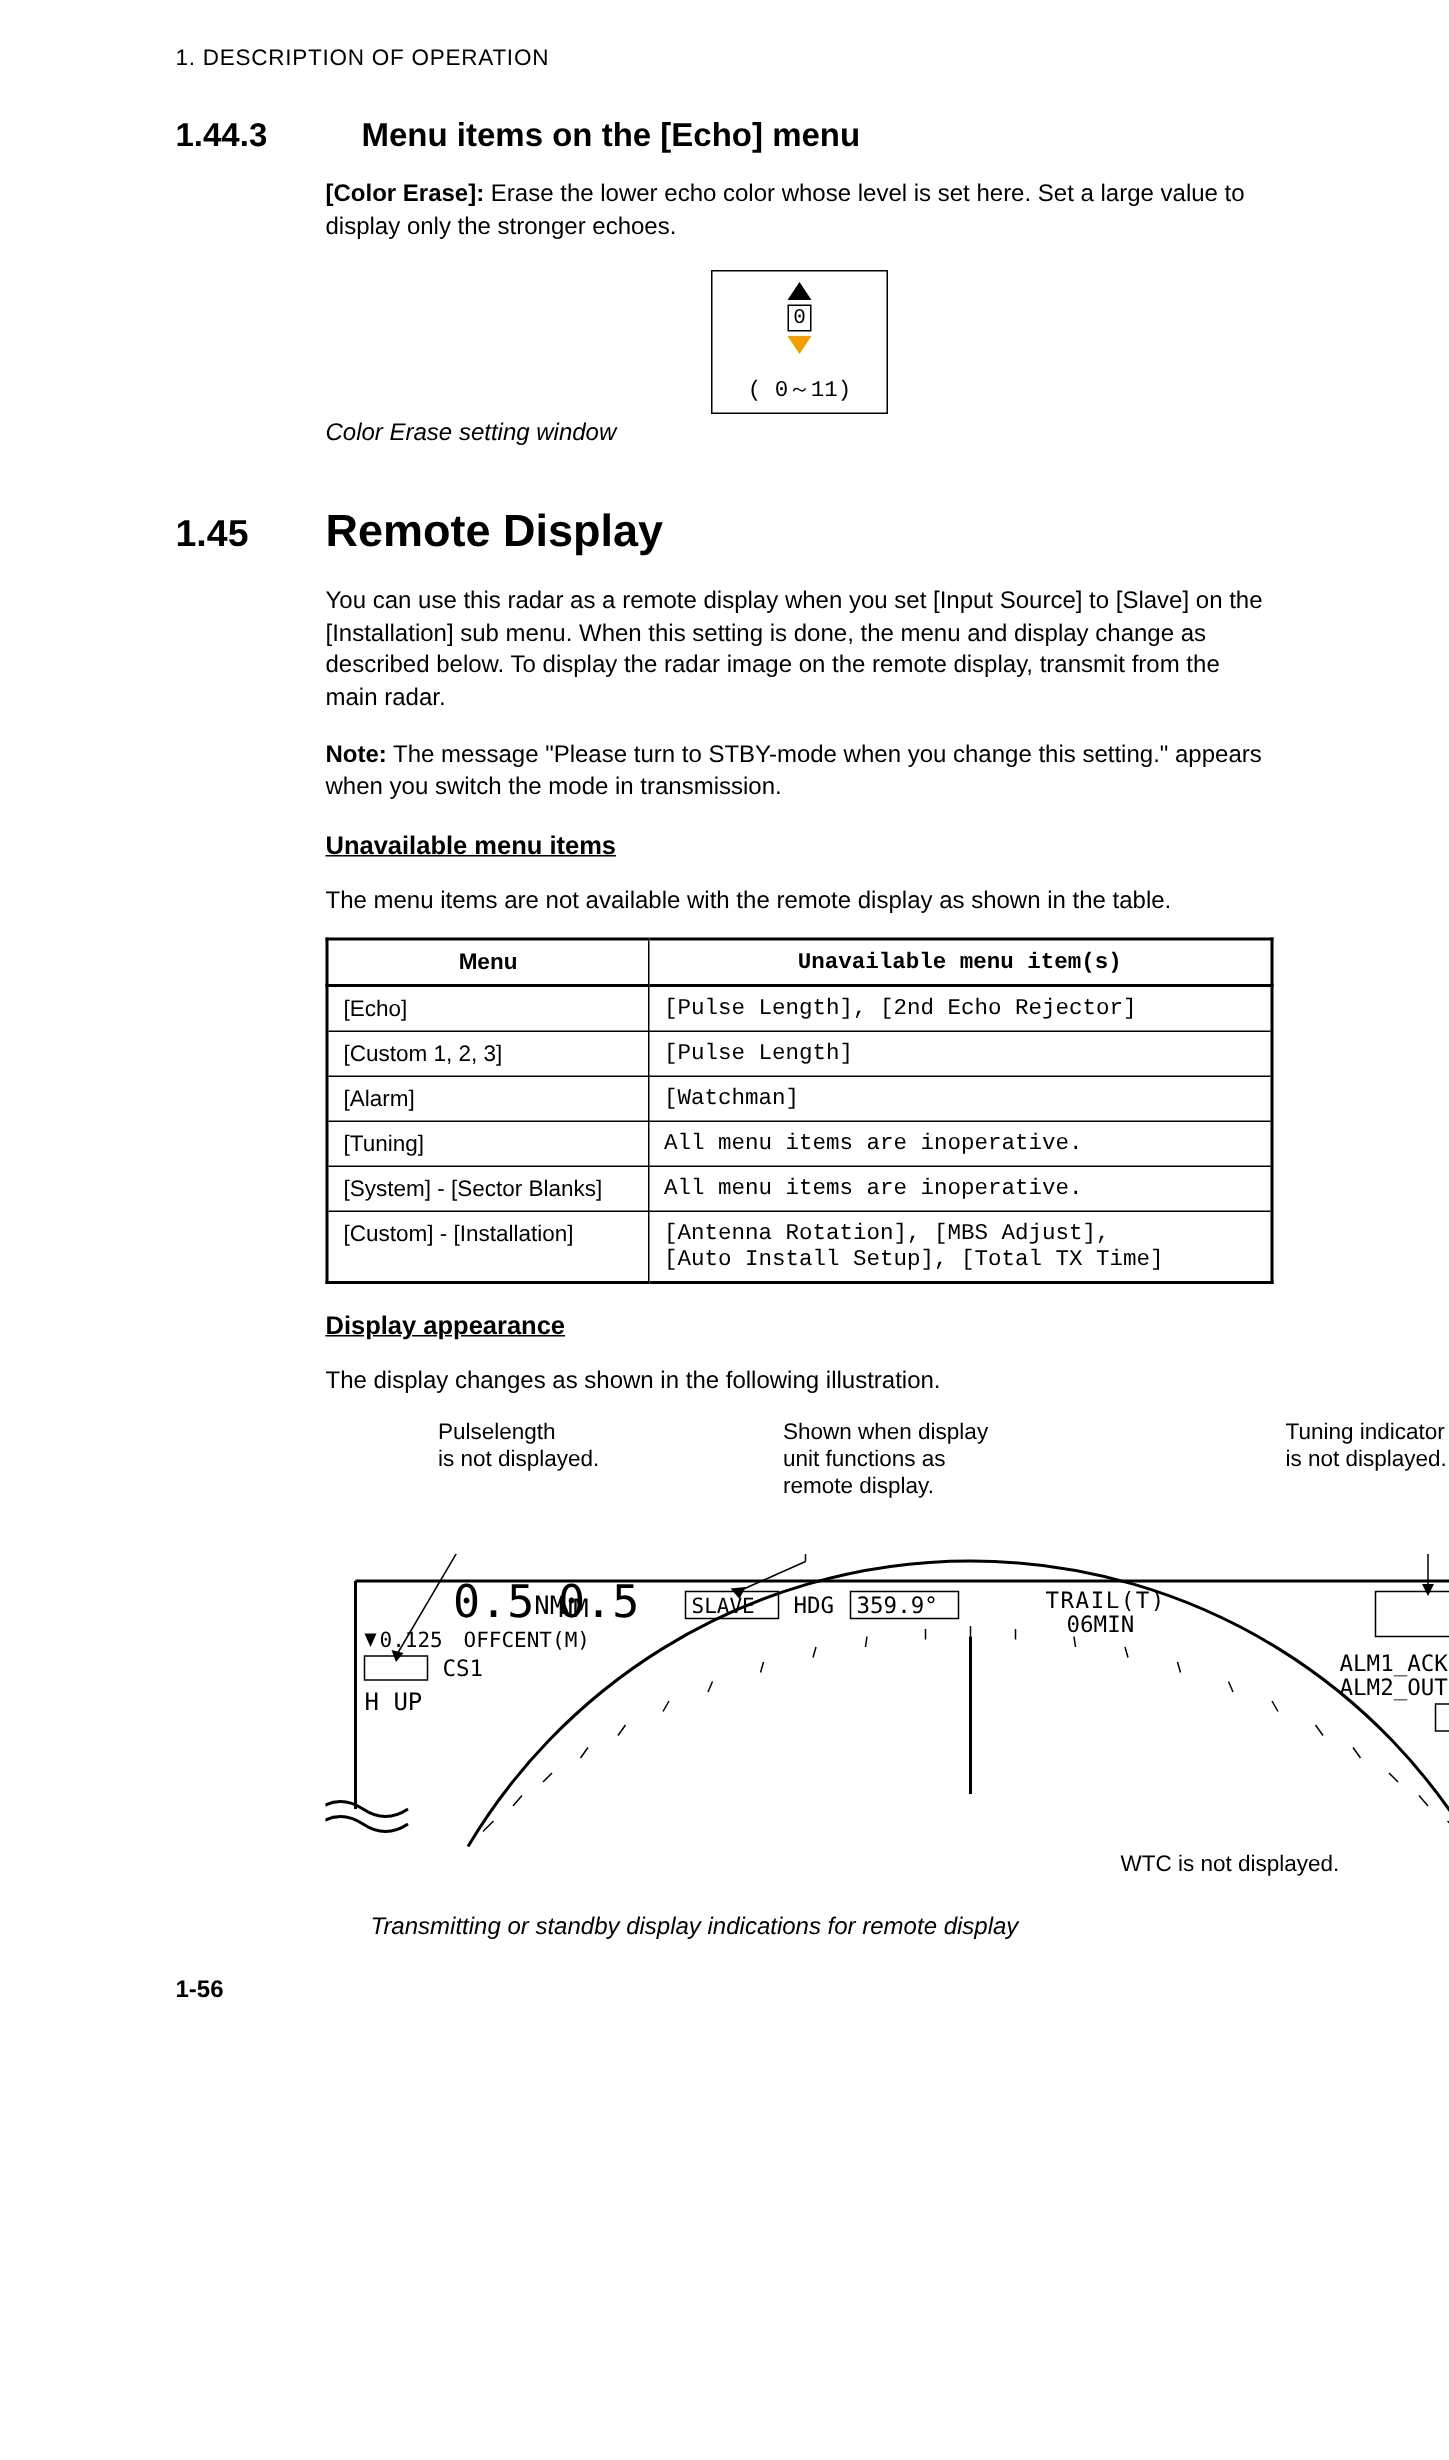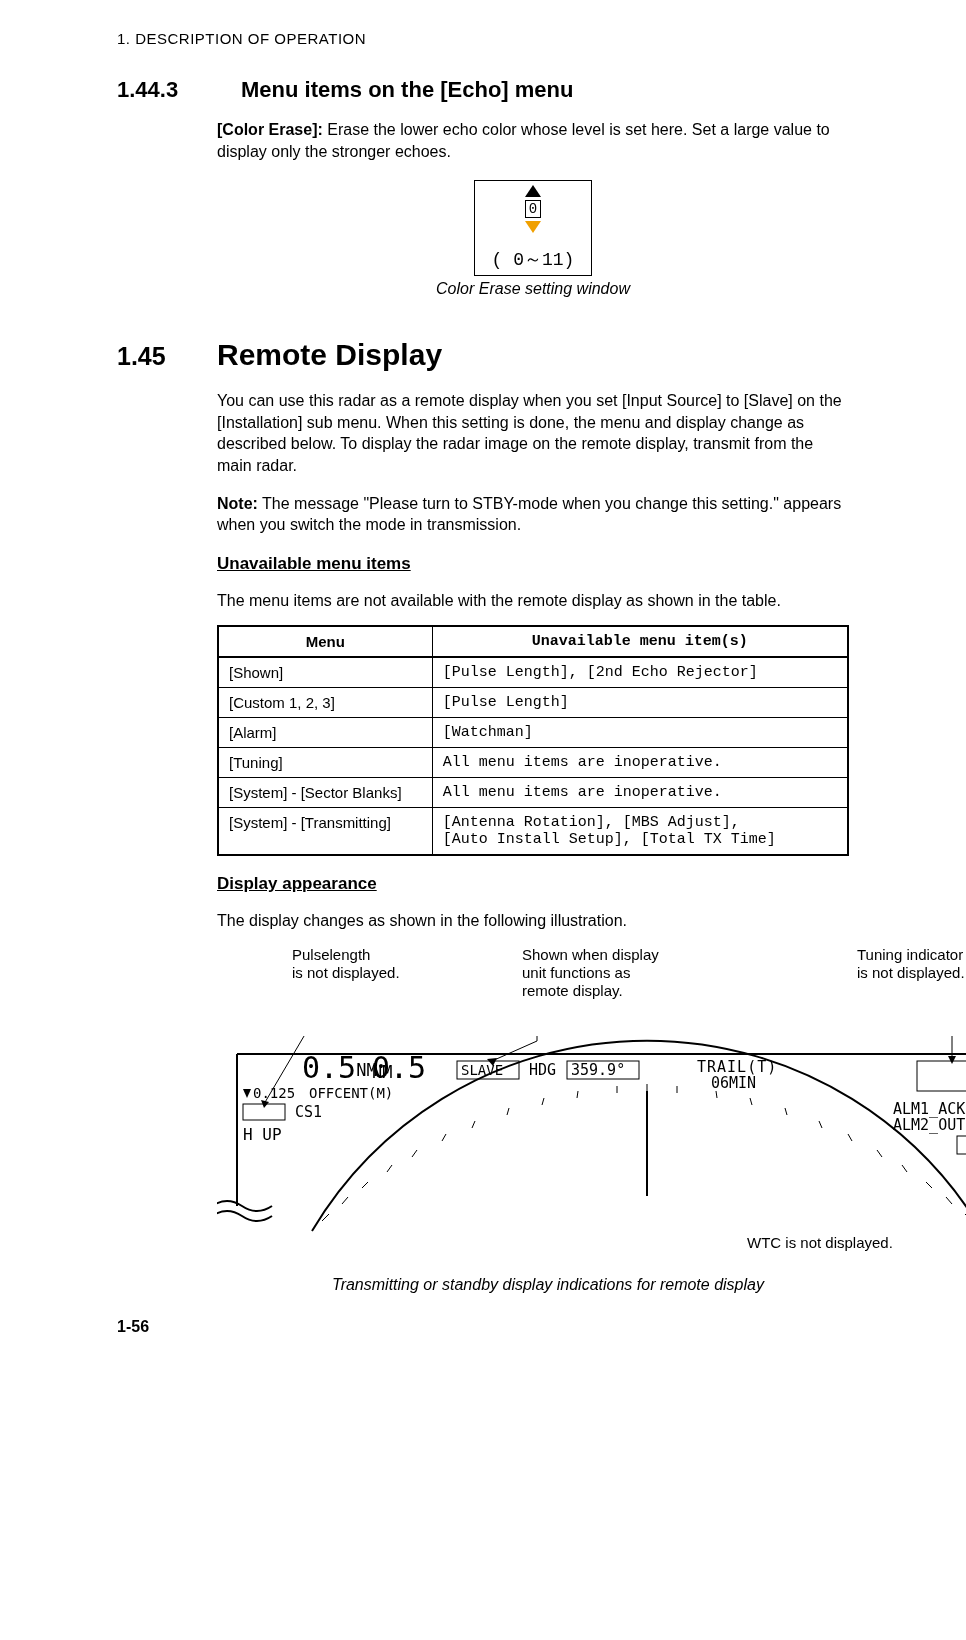--- a/index.html
+++ b/index.html
@@ -11,22 +11,22 @@
   .h3-title { font-size: 22px; font-weight: bold; }
   .body-indent { margin-left: 100px; }
   .para { font-size: 16px; line-height: 1.35; margin-bottom: 14px; }
   .bold { font-weight: bold; }
   .fig-box { display: flex; justify-content: center; margin-top: 18px; }
   .color-erase { border: 1px solid #000; width: 118px; height: 96px; display: flex; flex-direction: column; align-items: center; justify-content: center; }
   .arrow-up, .arrow-down { width: 0; height: 0; border-left: 8px solid transparent; border-right: 8px solid transparent; }
   .arrow-up { border-bottom: 12px solid #000; margin-bottom: 3px; }
   .arrow-down { border-top: 12px solid #f0a000; margin-top: 3px; }
   .zero-box { border: 1px solid #000; width: 16px; height: 18px; display: flex; align-items: center; justify-content: center; font-size: 14px; font-family: "Courier New", monospace; }
-  .range-label { font-size: 18px; margin-top: 14px; font-family: "Courier New", monospace; }
-  .caption { text-align: center; font-style: italic; font-size: 16px; margin-top: 4px; margin-bottom: 40px; }
+  .range-label { font-size: 15px; margin-top: 14px; font-family: "Courier New", monospace; }
+  .caption { text-align: left; font-style: italic; font-size: 16px; margin-top: 4px; margin-bottom: 40px; }
   .h2-row { display: flex; align-items: baseline; margin-bottom: 18px; }
   .h2-num { font-size: 25px; font-weight: bold; width: 100px; }
   .h2-title { font-size: 30px; font-weight: bold; }
   .subhead { font-size: 17px; font-weight: bold; text-decoration: underline; margin-top: 18px; margin-bottom: 12px; }
   table.menu { width: 100%; border-collapse: collapse; border: 2px solid #000; font-size: 15px; }
   table.menu th { border: 1px solid #000; border-top: 2px solid #000; border-bottom: 2px solid #000; padding: 6px 10px; font-weight: bold; text-align: center; }
   table.menu td { border: 1px solid #000; padding: 6px 10px; vertical-align: top; }
   table.menu th:first-child, table.menu td:first-child { border-left: 2px solid #000; }
   table.menu th:last-child, table.menu td:last-child { border-right: 2px solid #000; font-family: Liberation Mono, monospace; }
   table.menu tr:last-child td { border-bottom: 2px solid #000; }
@@ -79,41 +79,41 @@
 
     <table class="menu">
       <thead>
         <tr>
           <th style="width:34%">Menu</th>
           <th>Unavailable menu item(s)</th>
         </tr>
       </thead>
       <tbody>
         <tr>
-          <td>[Shown]</td>
+          <td>[Echo]</td>
           <td>[Pulse Length], [2nd Echo Rejector]</td>
         </tr>
         <tr>
           <td>[Custom 1, 2, 3]</td>
           <td>[Pulse Length]</td>
         </tr>
         <tr>
           <td>[Alarm]</td>
           <td>[Watchman]</td>
         </tr>
         <tr>
           <td>[Tuning]</td>
           <td>All menu items are inoperative.</td>
         </tr>
         <tr>
           <td>[System] - [Sector Blanks]</td>
           <td>All menu items are inoperative.</td>
         </tr>
         <tr>
-          <td>[System] - [Transmitting]</td>
+          <td>[Custom] - [Installation]</td>
           <td style="white-space: pre-line">[Antenna Rotation], [MBS Adjust],
 [Auto Install Setup], [Total TX Time]</td>
         </tr>
       </tbody>
     </table>
 
     <div class="subhead">Display appearance</div>
     <p class="para">The display changes as shown in the following illustration.</p>
 
     <div class="radar-fig">

